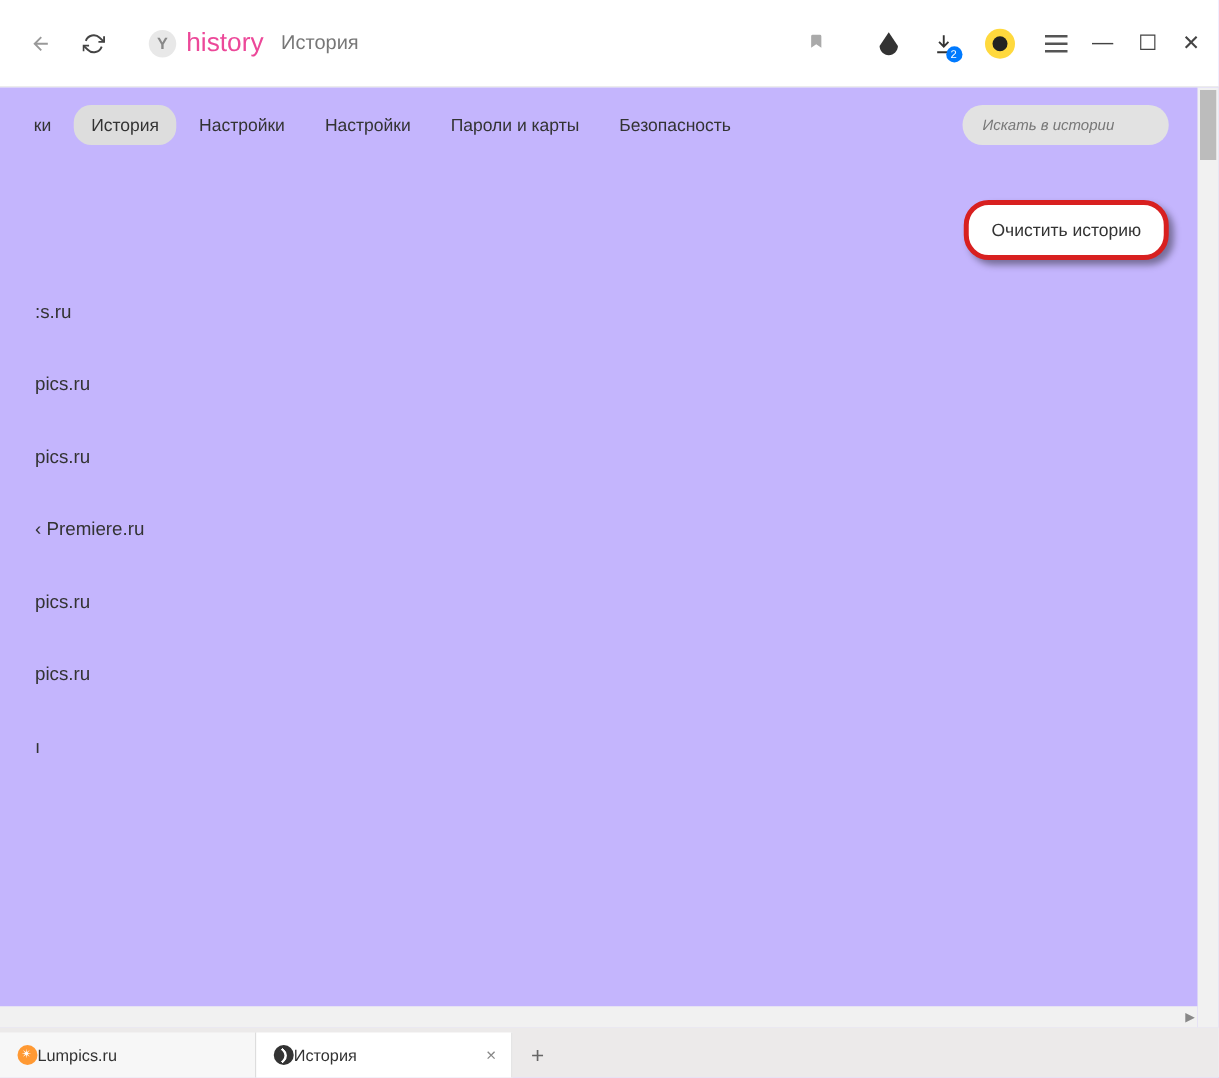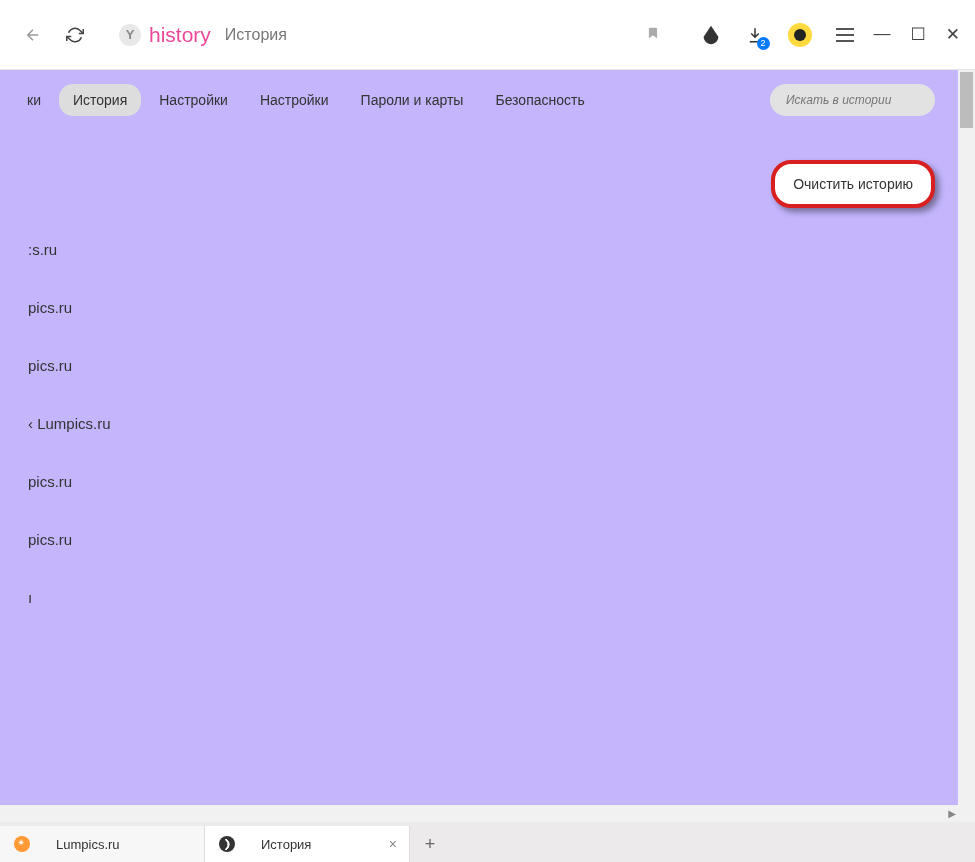--- a/index.html
+++ b/index.html
@@ -219,21 +219,21 @@
       background: #eceaea;
       display: flex;
       align-items: flex-end;
     }
     .tab {
       height: 36px;
       background: #f7f7f7;
       display: flex;
       align-items: center;
       padding: 0 14px;
-      gap: 26px;
+      gap: 0;
       font-size: 13px;
       color: #333;
       border-right: 1px solid #ddd;
       position: relative;
       width: 205px;
     }
     .tab.active { background: #fff; }
     .tab-close { position: absolute; right: 12px; color: #888; font-size: 14px; }
     .tab-icon-lumpics {
       width: 16px;
@@ -351,21 +351,21 @@
     <div class="history-item">
         <span>:s.ru</span>
       </div>
     <div class="history-item">
         <span>pics.ru</span>
       </div>
     <div class="history-item">
         <span>pics.ru</span>
       </div>
     <div class="history-item">
-        <span>‹ Lumpics.ru</span>
+        <span>‹ Premiere.ru</span>
       </div>
     <div class="history-item">
         <span>pics.ru</span>
       </div>
     <div class="history-item">
         <span>pics.ru</span>
       </div>
     <div class="history-item">
         <span>ı</span>
       </div>

